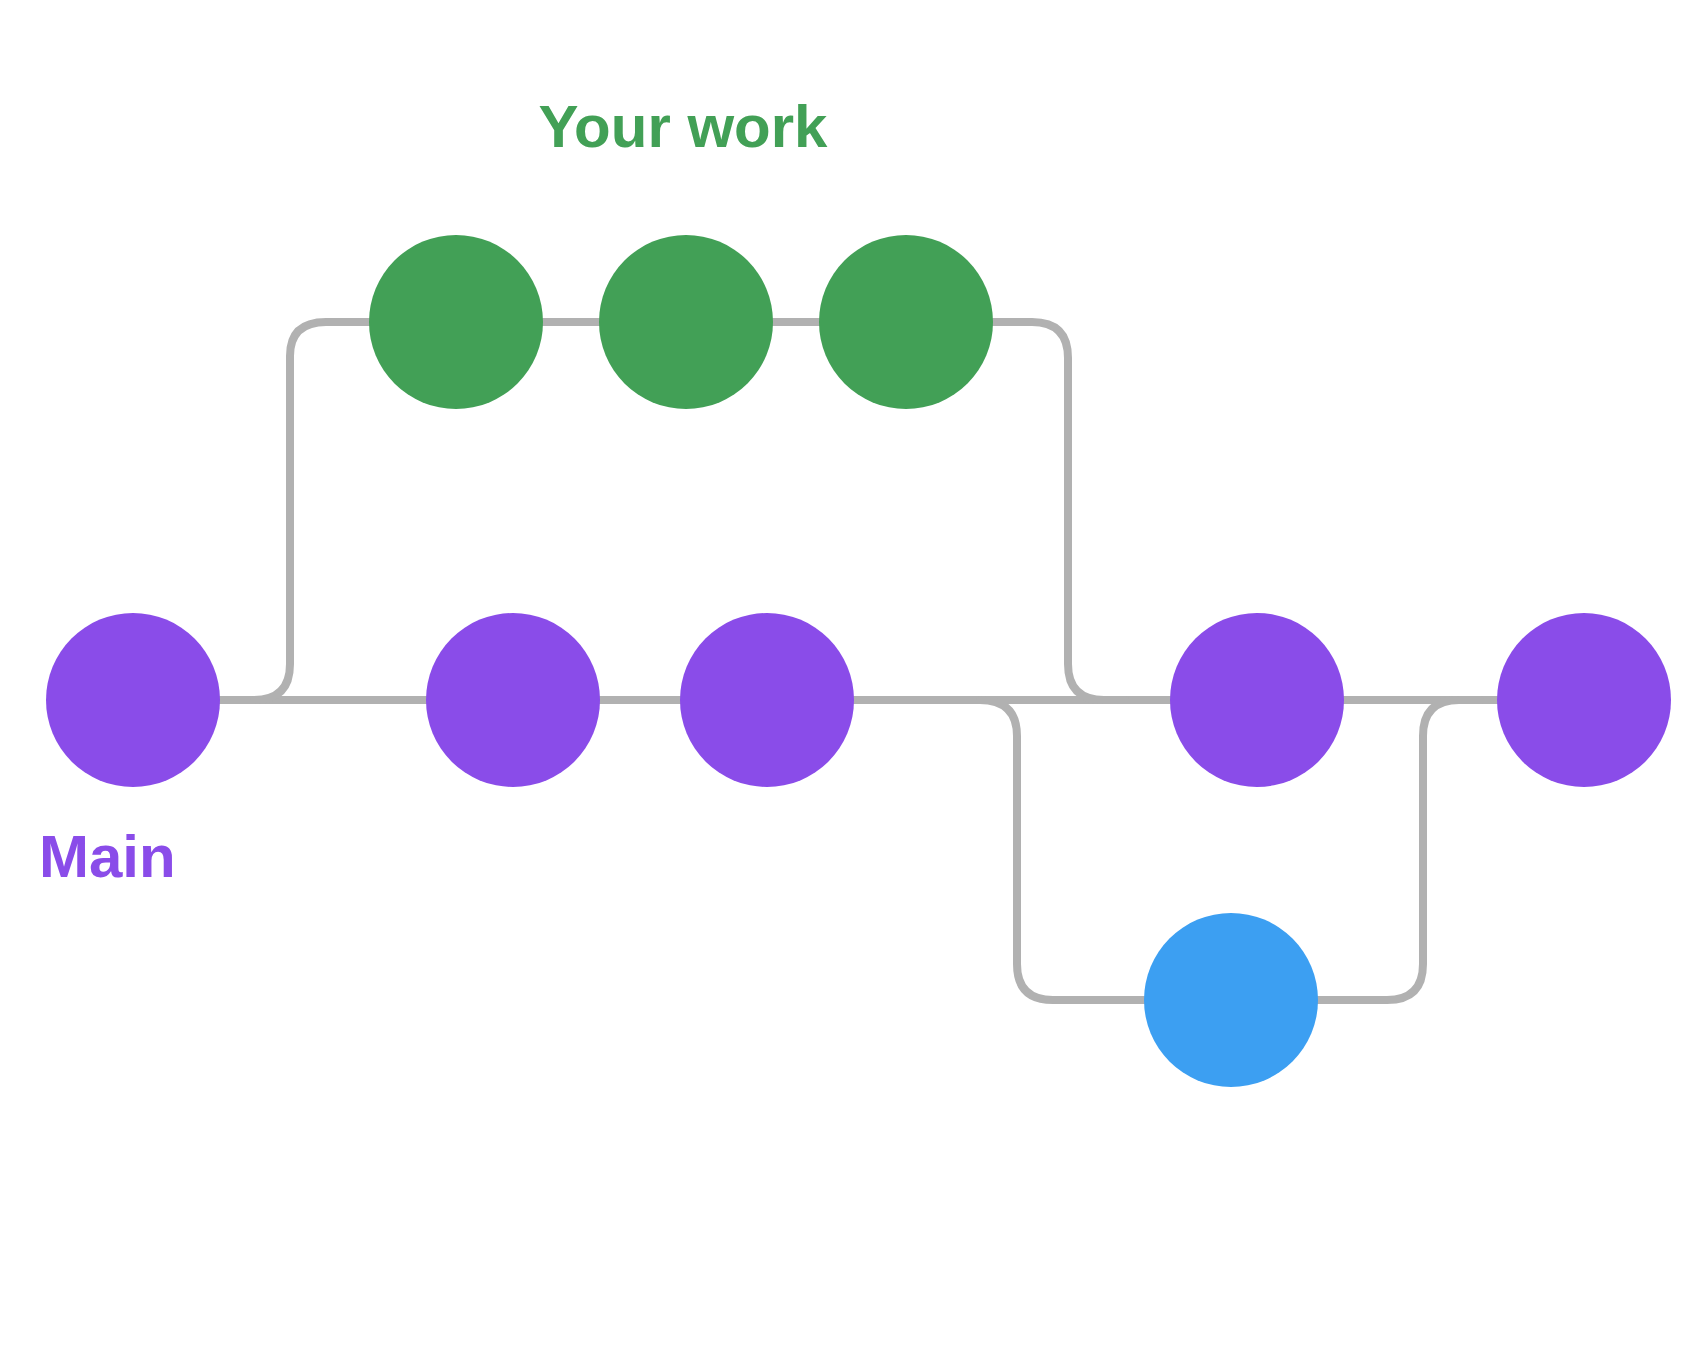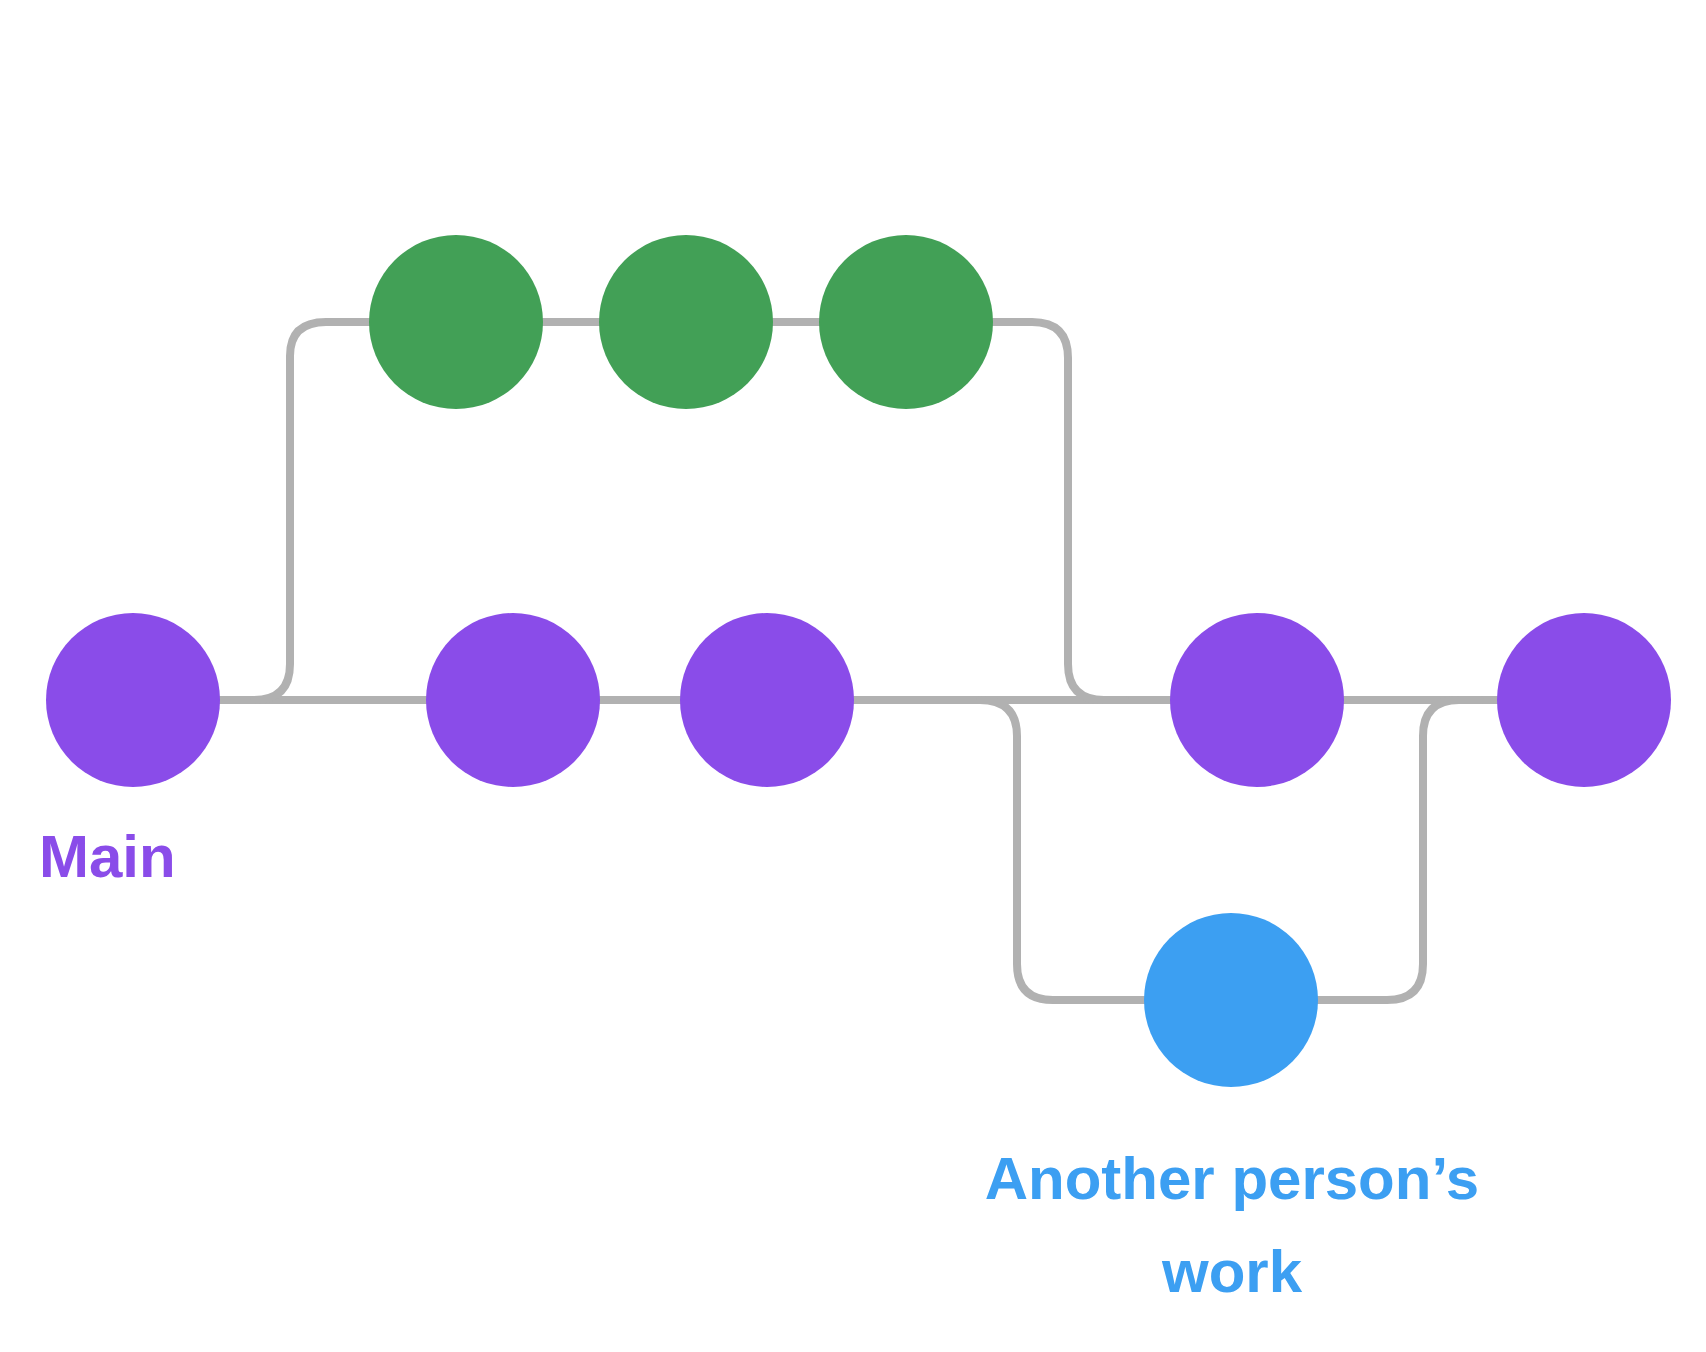--- a/index.html
+++ b/index.html
@@ -86,18 +86,18 @@
     <circle class="node-main" cx="1257" cy="700" r="87"></circle>
     <circle class="node-main" cx="1584" cy="700" r="87"></circle>
 
     <circle class="node-green" cx="456" cy="322" r="87"></circle>
     <circle class="node-green" cx="686" cy="322" r="87"></circle>
     <circle class="node-green" cx="906" cy="322" r="87"></circle>
 
     <circle class="node-blue" cx="1231" cy="1000" r="87"></circle>
   </svg>
 
+  <div class="branch-label label-your-work">Your work</div>
 
   <div class="branch-label label-main">Main</div>
 
-  <div class="branch-label label-another">Another person’s work</div>
 
 </div>
 
 </body></html>

